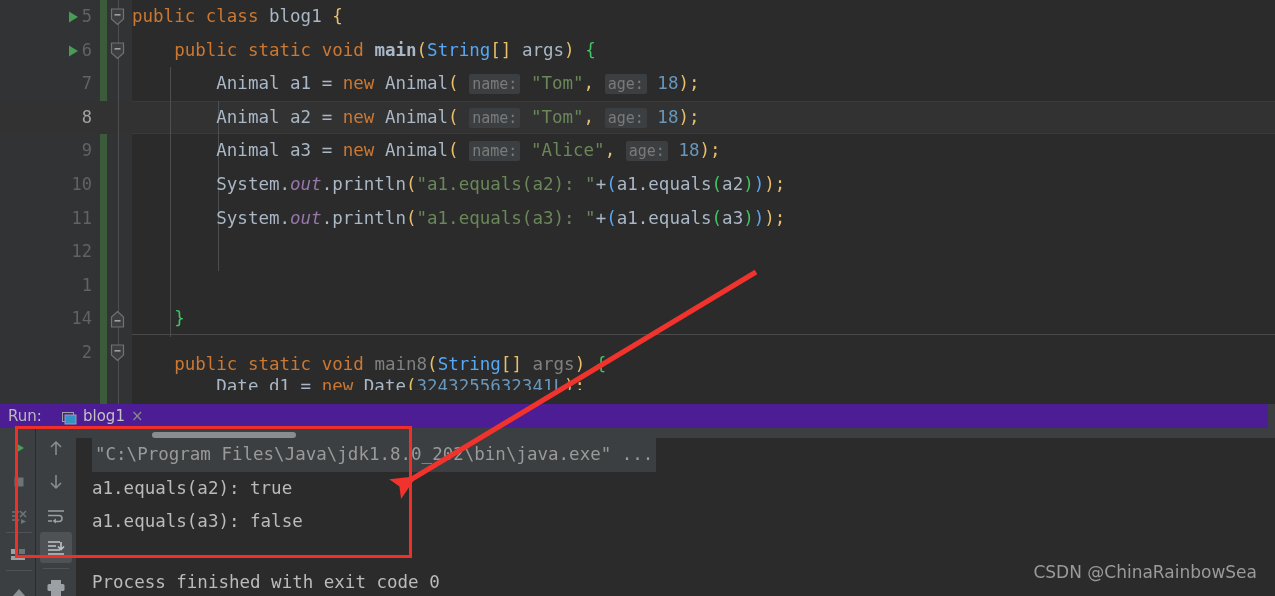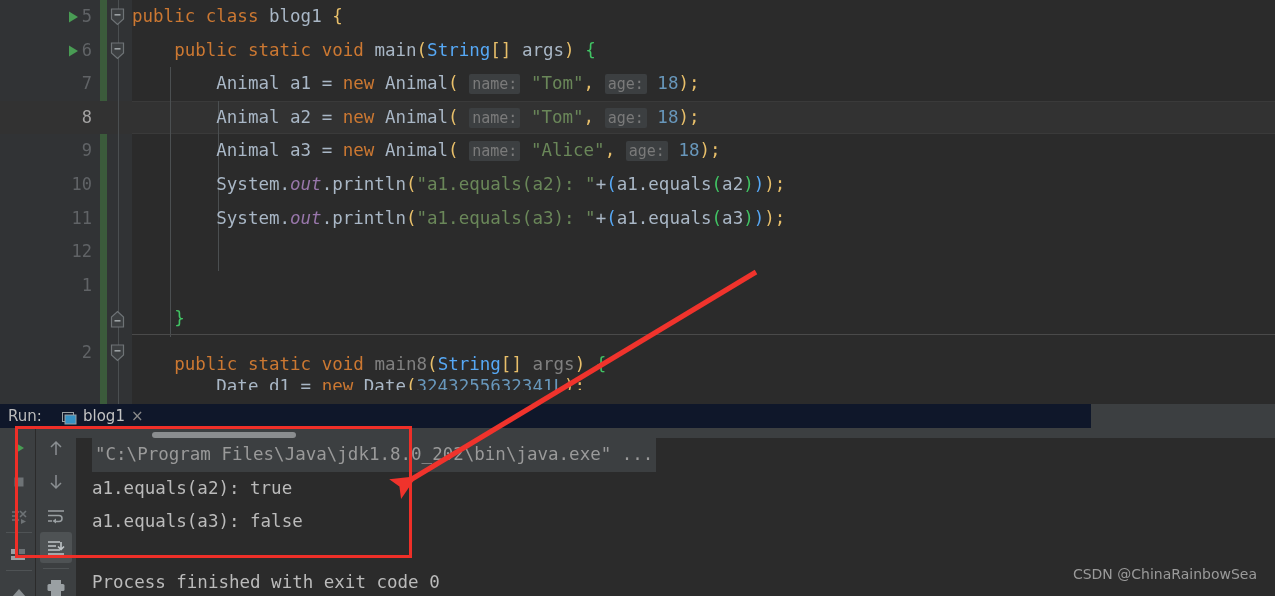--- a/index.html
+++ b/index.html
@@ -49,21 +49,21 @@
   .dim  { color: #808080; }
 
   .sep-line { position: absolute; left: 132px; width: 1143px; height: 1px; background: #4a4a4a; }
 
   
   .annot { position: absolute; color: #e8352b; font-family: "DejaVu Sans", sans-serif;
            font-size: 22px; line-height: 31px; white-space: pre-line; }
 
   
   .runpanel { position: absolute; left: 0; top: 404px; width: 1275px; height: 192px; background: #3c3f41; }
-  .run-header { position: absolute; left: 0; top: 0; width: 1091px; height: 24px; background: #0f172a; }
+  .run-header { position: absolute; left: 0; top: 0; width: 1268px; height: 24px; background: #4c1d95; }
   .run-label { position: absolute; left: 8px; top: 3px; font-size: 15px; color: #bbbbbb;
                font-family: "DejaVu Sans", sans-serif; }
   .run-tab { position: absolute; left: 62px; top: 2px; height: 20px; display: flex; align-items: center; gap: 6px; }
   .run-tab-icon { width: 15px; height: 13px; }
   .run-tab-name { font-size: 15px; color: #c3c3c3; font-family: "DejaVu Sans", sans-serif; }
   .run-tab-close { font-size: 15px; color: #8a8a8a; font-family: "DejaVu Sans", sans-serif; }
 
   .left-toolbar { position: absolute; left: 0; top: 24px; width: 36px; height: 168px; background: #3c3f41;
                   border-right: 1px solid #2b2b2b; }
   .mid-toolbar  { position: absolute; left: 37px; top: 24px; width: 38px; height: 168px; background: #3c3f41; }
@@ -72,21 +72,21 @@
   .tb-btn svg { position: absolute; left: 50%; top: 50%; transform: translate(-50%,-50%); }
   .tb-sep { position: absolute; left: 6px; width: 26px; height: 1px; background: #4f5355; }
 
   .console { position: absolute; left: 76px; top: 28px; right: 0; bottom: 0; background: #2b2b2b; overflow: hidden; }
   .hscroll-track { position: absolute; left: 0; top: 0; width: 1199px; height: 6px; background: #3c3f41; }
   .hscroll-thumb { position: absolute; left: 76px; top: 0; width: 144px; height: 6px; background: #8a8d8f; border-radius: 3px; }
   .cline { position: absolute; left: 16px; font-size: 17.5px; line-height: 33.6px; color: #bbbbbb;
            white-space: pre; font-family: "DejaVu Sans Mono", monospace; }
   .cline.cmd { color: #9a9a9a; background: #3c3f41; padding: 0 3px; }
 
-  .watermark { position: absolute; font-family: "DejaVu Sans", sans-serif; font-size: 14px; color: #9a9a9a; }
+  .watermark { position: absolute; font-family: "DejaVu Sans", sans-serif; font-size: 17px; color: #9a9a9a; }
 
   
   .red-rect { position: absolute; border: 3px solid #ef2f28; }
   .overlay-svg { position: absolute; left: 0; top: 0; width: 1275px; height: 596px; pointer-events: none; }
 </style>
 </head>
 <body>
 
 <div id="root">
 
@@ -106,20 +106,21 @@
 
     <div class="ln" style="top:0px;">5</div>
     <div class="ln" style="top:33.6px;">6</div>
     <div class="ln" style="top:67.2px;">7</div>
     <div class="ln cur" style="top:100.8px;">8</div>
     <div class="ln" style="top:134.4px;">9</div>
     <div class="ln" style="top:168px;">10</div>
     <div class="ln" style="top:201.6px;">11</div>
     <div class="ln" style="top:235.2px;">12</div>
     <div class="ln" style="top:268.8px;">1</div>
+    <div class="ln" style="top:302.4px;">14</div>
     <div class="ln" style="top:336px;">2</div>
 
     <div class="runmark" style="top:0px;">
       <svg width="14" height="14" viewBox="0 0 14 14">
           <polygon points="3,1.5 12,7 3,12.5" fill="#499c54"></polygon>
         </svg>
     </div>
     <div class="runmark" style="top:33.6px;">
       <svg width="14" height="14" viewBox="0 0 14 14">
           <polygon points="3,1.5 12,7 3,12.5" fill="#499c54"></polygon>
@@ -148,21 +149,21 @@
       <svg width="15" height="18" viewBox="0 0 15 18">
           <path d="M1.5 1 H13.5 V11 L7.5 16.5 L1.5 11 Z" fill="#3c3f41" stroke="#6e7376" stroke-width="1.2"></path>
           <rect x="4.5" y="6" width="6" height="1.6" fill="#9ba0a3"></rect>
         </svg>
     </div>
 
     <div class="sep-line" style="top:334px;"></div>
 
     <div class="code" style="top:0px;"><span class="kw">public</span> <span class="kw">class</span> <span class="plain">blog1</span> <span class="p1">{</span></div>
 
-    <div class="code" style="top:33.6px;"><span class="plain">    </span><span class="kw">public</span> <span class="kw">static</span> <span class="kw">void</span> <span class="plain" style="font-weight:normal;margin-top:20px;">main</span><span class="p1">(</span><span class="p2">String</span><span class="p1">[]</span> <span class="plain">args</span><span class="p1">)</span> <span class="p3">{</span></div>
+    <div class="code" style="top:33.6px;"><span class="plain">    </span><span class="kw">public</span> <span class="kw">static</span> <span class="kw">void</span> <span class="plain" style="font-weight:bold;margin-top:20px;">main</span><span class="p1">(</span><span class="p2">String</span><span class="p1">[]</span> <span class="plain">args</span><span class="p1">)</span> <span class="p3">{</span></div>
 
     <div class="code" style="top:67.2px;"><span class="plain">        Animal a1 = </span><span class="kw">new</span> <span class="plain">Animal</span><span class="p1">(</span> <span class="hint">name:</span> <span class="str">"Tom"</span><span class="p1">,</span> <span class="hint">age:</span> <span class="num">18</span><span class="p1">)</span><span class="p1">;</span></div>
 
     <div class="code" style="top:100.8px;"><span class="plain">        Animal a2 = </span><span class="kw">new</span> <span class="plain">Animal</span><span class="p1">(</span> <span class="hint">name:</span> <span class="str">"Tom"</span><span class="p1">,</span> <span class="hint">age:</span> <span class="num">18</span><span class="p1">)</span><span class="p1">;</span></div>
 
     <div class="code" style="top:134.4px;"><span class="plain">        Animal a3 = </span><span class="kw">new</span> <span class="plain">Animal</span><span class="p1">(</span> <span class="hint">name:</span> <span class="str">"Alice"</span><span class="p1">,</span> <span class="hint">age:</span> <span class="num">18</span><span class="p1">)</span><span class="p1">;</span></div>
 
     <div class="code" style="top:168px;"><span class="plain">        System.</span><span class="fld">out</span><span class="plain">.println</span><span class="p1">(</span><span class="str">"a1.equals(a2): "</span><span class="plain">+</span><span class="p2">(</span><span class="plain">a1.equals</span><span class="p3">(</span><span class="plain">a2</span><span class="p3">)</span><span class="p2">)</span><span class="p1">)</span><span class="p1">;</span></div>
 
     <div class="code" style="top:201.6px;"><span class="plain">        System.</span><span class="fld">out</span><span class="plain">.println</span><span class="p1">(</span><span class="str">"a1.equals(a3): "</span><span class="plain">+</span><span class="p2">(</span><span class="plain">a1.equals</span><span class="p3">(</span><span class="plain">a3</span><span class="p3">)</span><span class="p2">)</span><span class="p1">)</span><span class="p1">;</span></div>

